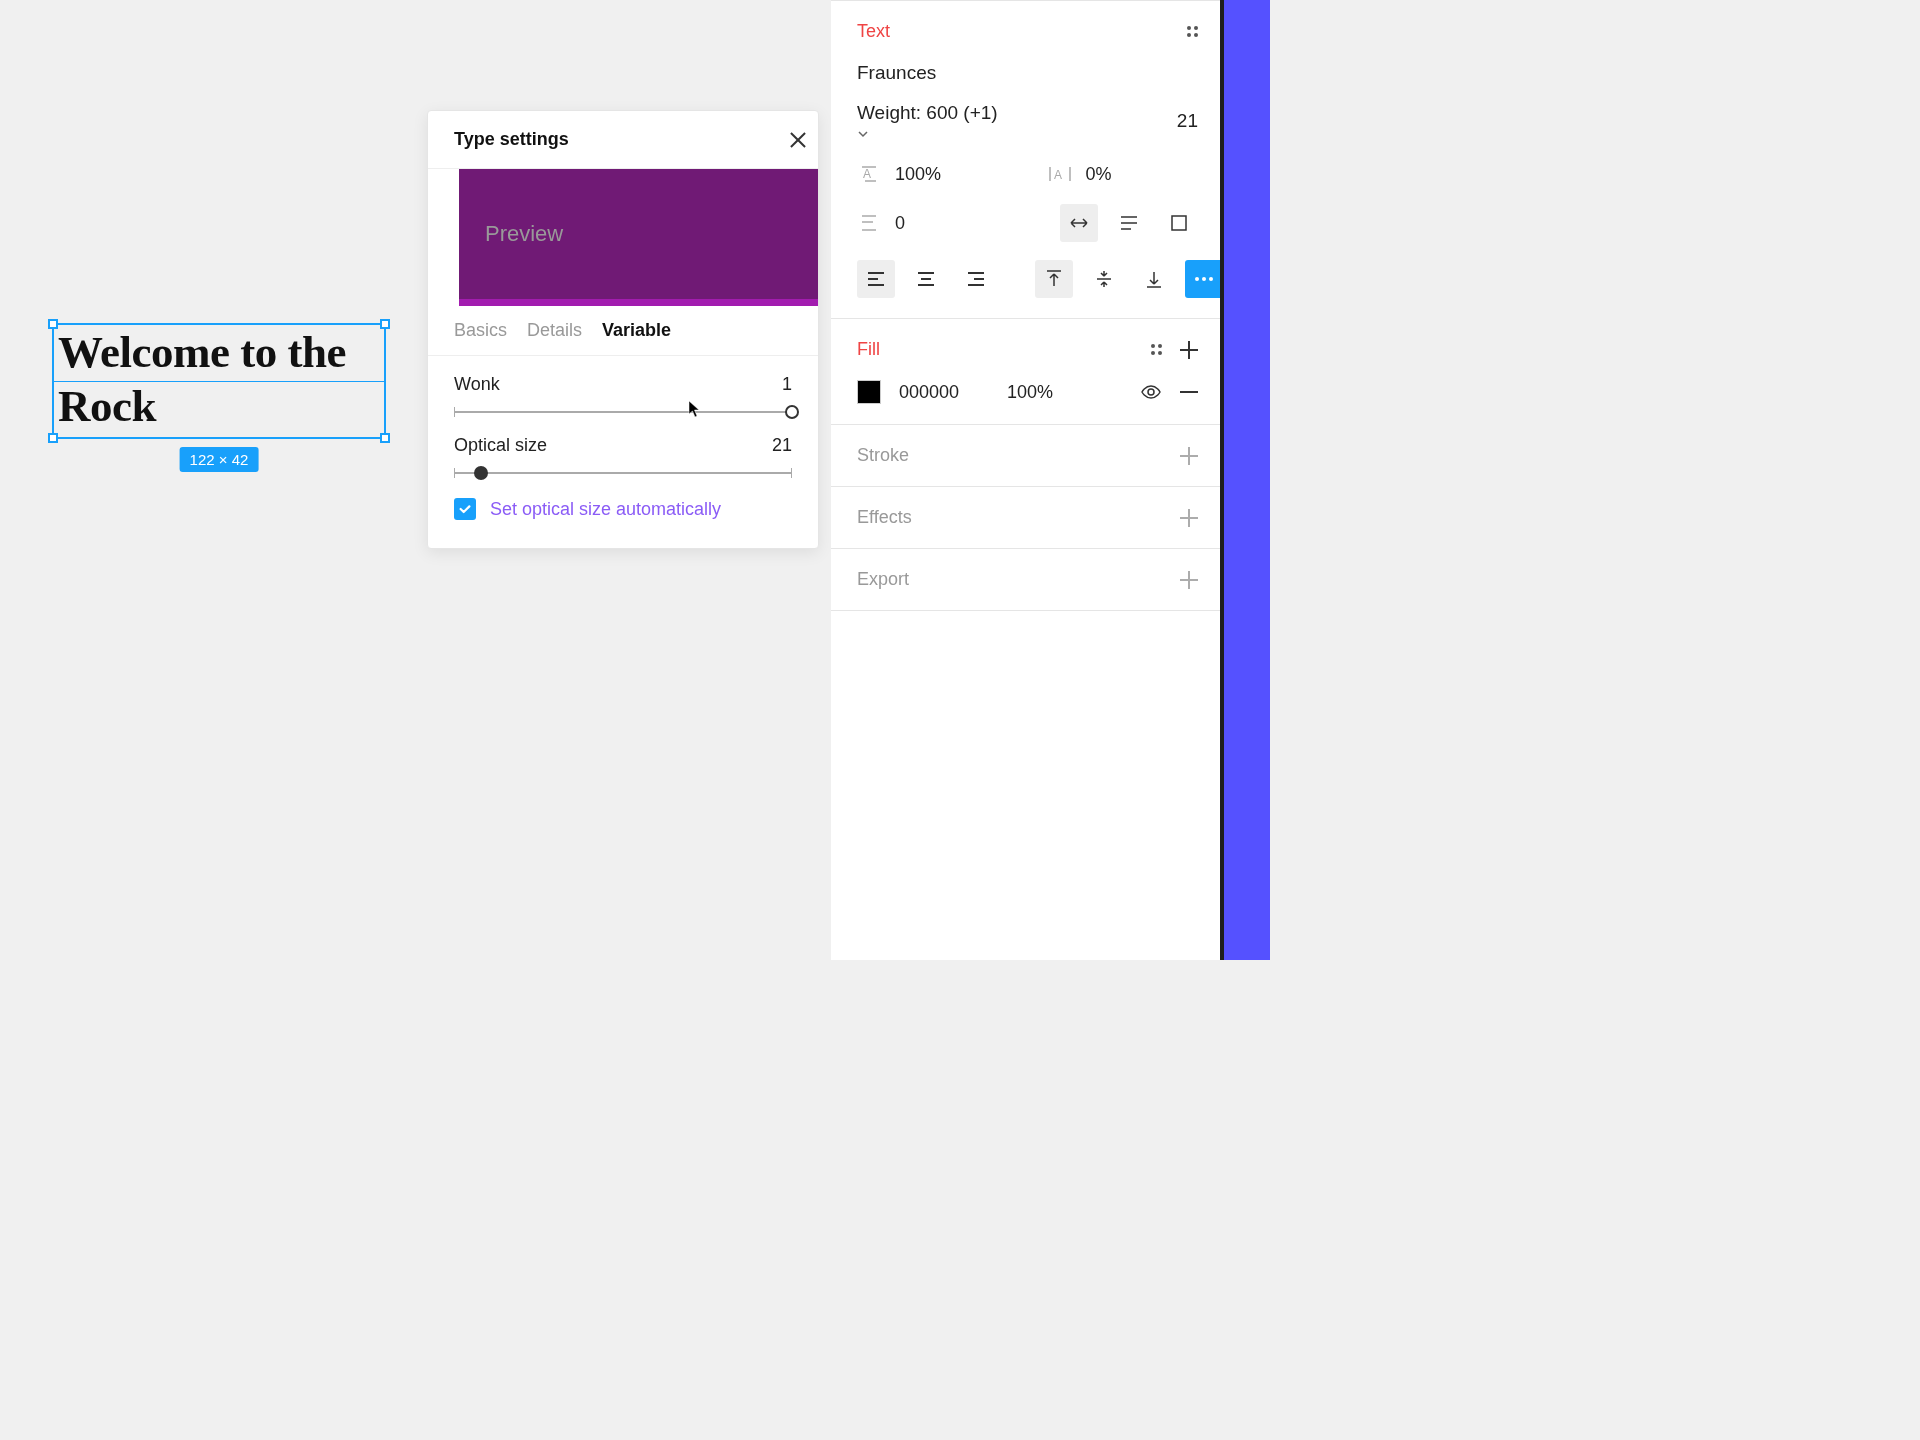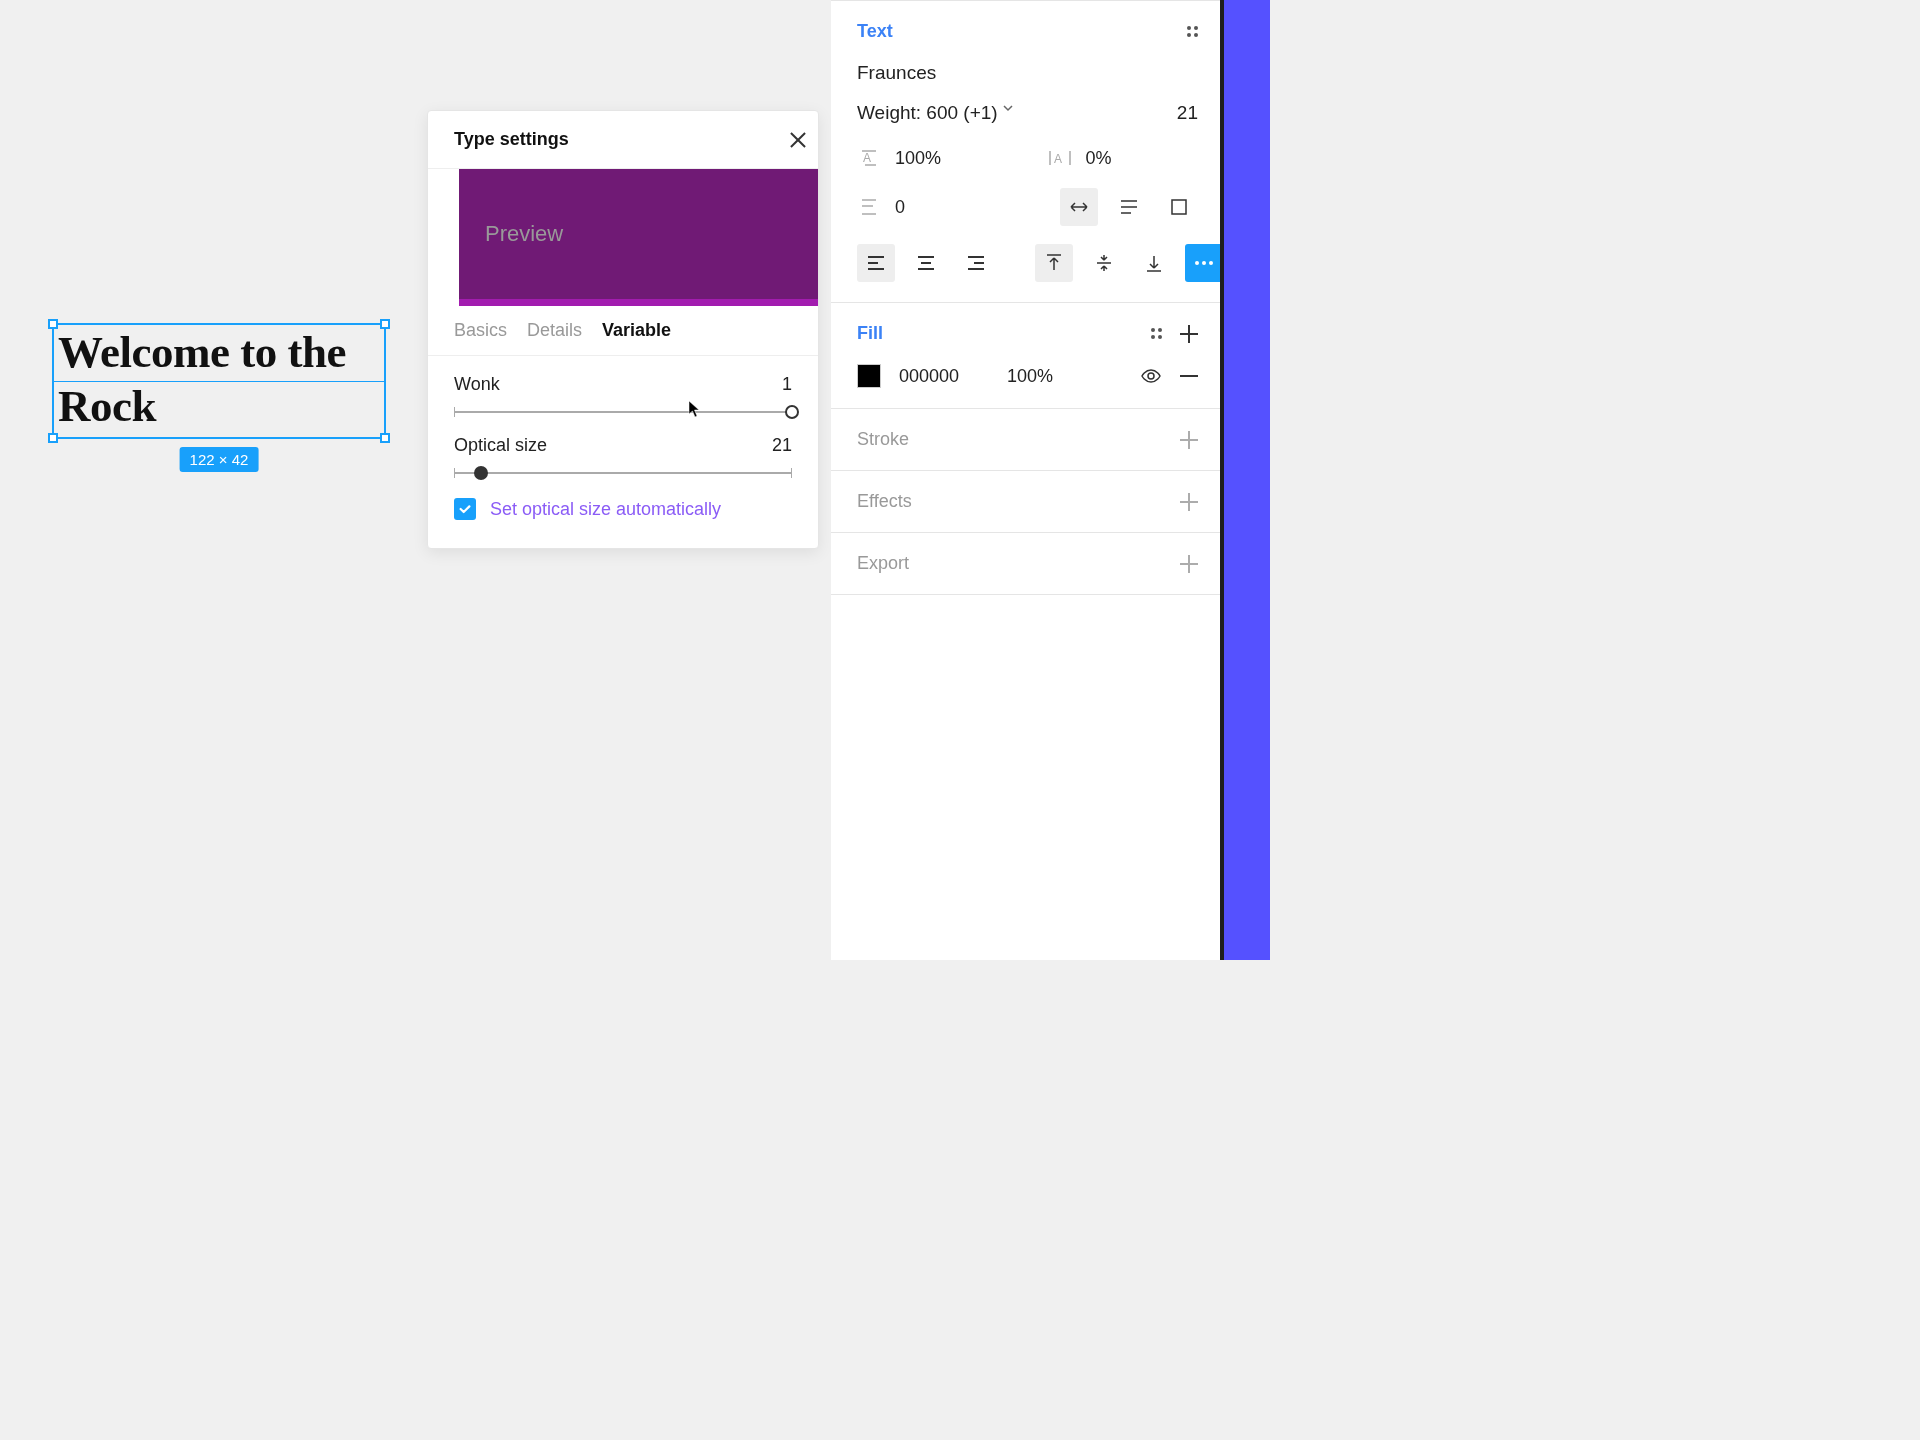--- a/index.html
+++ b/index.html
@@ -54,36 +54,36 @@
 
 .checkbox-row { display: flex; align-items: center; gap: 14px; margin-top: 24px; }
 .checkbox { width: 22px; height: 22px; background: #18a0fb; border-radius: 3px; display: flex; align-items: center; justify-content: center; }
 .checkbox svg { width: 14px; height: 14px; }
 .checkbox-label { font-size: 18px; color: #8b5cf6; }
 
 
 .panel { position: absolute; left: 831px; top: 0; width: 393px; height: 100%; background: #fff; border-top: 1px solid #e5e5e5; }
 .panel-section { padding: 20px 26px; border-bottom: 1px solid #e5e5e5; }
 .panel-head { display: flex; align-items: center; justify-content: space-between; margin-bottom: 20px; }
-.panel-title { font-size: 18px; font-weight: 700; color: #3b82f6; }
+.panel-title { font-size: 18px; font-weight: 400; color: #ef4444; }
 .panel-title.muted { color: #999; font-weight: 500; }
 .panel-actions { display: flex; gap: 18px; align-items: center; }
 
 .dot4 { display: grid; grid-template-columns: repeat(2,4px); grid-template-rows: repeat(2,4px); gap: 3px; }
 .dot4 span { width: 4px; height: 4px; background: #555; border-radius: 50%; }
 
 .plus-icon, .minus-icon { width: 18px; height: 18px; position: relative; }
 .plus-icon::before, .plus-icon::after, .minus-icon::before { content: ""; position: absolute; background: #333; }
 .plus-icon::before { left: 0; right: 0; top: 50%; height: 2px; transform: translateY(-50%); }
 .plus-icon::after { top: 0; bottom: 0; left: 50%; width: 2px; transform: translateX(-50%); }
 .minus-icon::before { left: 0; right: 0; top: 50%; height: 2px; transform: translateY(-50%); }
 
 .font-name { font-size: 19px; color: #222; margin-bottom: 18px; }
 .weight-row { display: flex; align-items: center; justify-content: space-between; margin-bottom: 22px; }
-.weight-dd { display: flex; align-items: flex-start; gap: 4px; font-size: 19px; color: #222; cursor: pointer; }
+.weight-dd { display: flex; align-items: flex-start; gap: 4px; font-size: 19px; color: #222; cursor: pointer; flex-direction: column; }
 .chevron-down { width: 12px; height: 12px; }
 .size-val { font-size: 19px; color: #222; }
 
 .two-col { display: flex; gap: 40px; margin-bottom: 18px; }
 .prop-item { display: flex; align-items: center; gap: 14px; font-size: 18px; color: #222; }
 .prop-item.w50 { flex: 1; }
 .icon-box { width: 24px; height: 24px; display: flex; align-items: center; justify-content: center; }
 
 .icon-row { display: flex; gap: 12px; align-items: center; }
 .tile { width: 38px; height: 38px; display: flex; align-items: center; justify-content: center; border-radius: 3px; cursor: pointer; }

